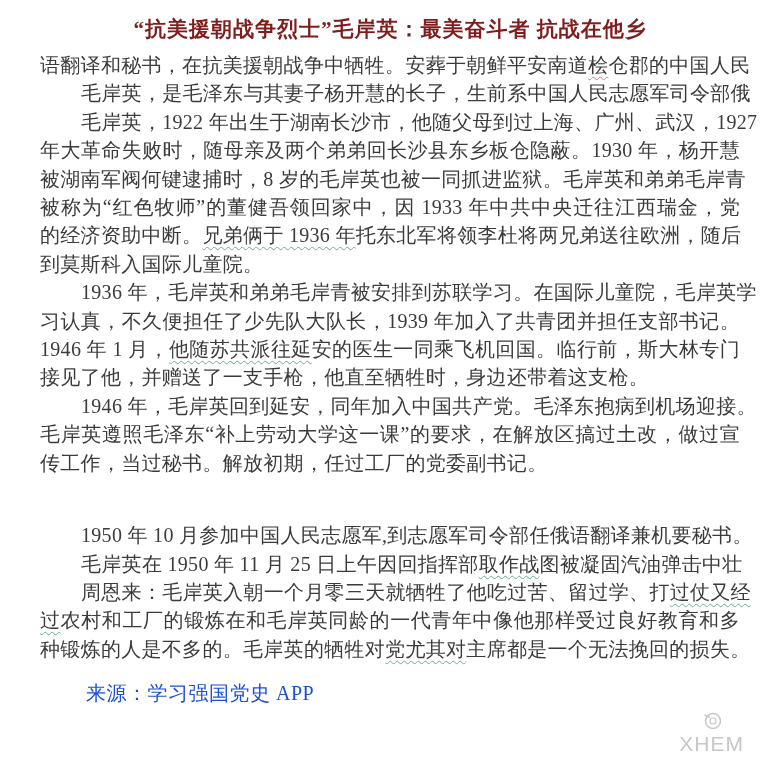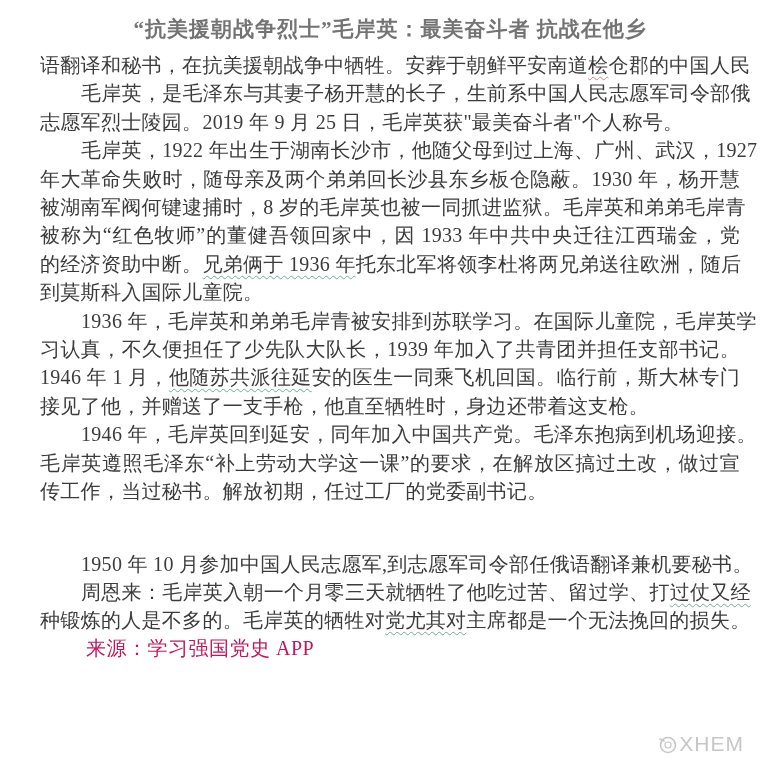--- a/index.html
+++ b/index.html
@@ -6,21 +6,21 @@
   body{
     width:768px;height:768px;overflow:hidden;
     font-family:"Liberation Serif","DejaVu Serif",serif;
     color:#3b3b3b;
   }
   .page{
     position:relative;width:768px;height:768px;box-sizing:border-box;
     padding:14px 28px 0 40px;background:#ffffff;
   }
   .doc-title{
-    text-align:center;font-weight:bold;font-size:21px;color:#737373;
+    text-align:center;font-weight:bold;font-size:21px;color:#7f1d1d;
     letter-spacing:1px;line-height:30px;margin-bottom:7px;
   }
   .paragraph{margin:0;}
   .paragraph.gap-before{margin-top:44px;}
   .line{
     font-size:20px;line-height:28.4px;letter-spacing:0.3px;
     white-space:nowrap;width:700px;
   }
   .line.full{text-align:justify;text-align-last:justify;}
   .line.indent{text-indent:41px;}
@@ -28,46 +28,46 @@
     text-decoration:underline;text-decoration-style:wavy;
     text-decoration-color:#6fae8e;text-decoration-thickness:1px;
     text-underline-offset:4px;
   }
   .wavy-r{
     text-decoration:underline;text-decoration-style:wavy;
     text-decoration-color:#dd7c7c;text-decoration-thickness:1px;
     text-underline-offset:4px;
   }
   .source-line{
-    font-size:20px;letter-spacing:0.5px;color:#be185d;
+    margin-top:17px;font-size:20px;letter-spacing:0.5px;color:#1d4ed8;
     text-indent:46px;
   }
   .watermark{
     position:absolute;right:24px;bottom:12px;
     display:flex;align-items:center;
     color:#c7c7c7;
+    flex-direction:column;
   }
   .watermark-label{
     font-family:"Liberation Sans","DejaVu Sans",sans-serif;
     font-size:21px;letter-spacing:1px;color:#c7c7c7;
   }
   .logo-icon{display:inline-block;width:24px;height:24px;}
 </style>
 </head>
 <body>
 
 <div class="page">
 
   <div class="doc-title">“抗美援朝战争烈士”毛岸英：最美奋斗者 抗战在他乡</div>
 
   <div id="document-body">
       <div class="paragraph">
         <div class="line full"><span>语翻译和秘书，在抗美援朝战争中牺牲。安葬于朝鲜平安南道</span><span class="wavy-r">桧</span><span>仓郡的中国人民</span></div>
         <div class="line full indent"><span>毛岸英，是毛泽东与其妻子杨开慧的长子，生前系中国人民志愿军司令部俄</span></div>
-        <div class="line"><span>志愿军烈士陵园。2019 年 9 月 25 日，毛岸英获"最美奋斗者"个人称号。</span></div>
       </div>
       <div class="paragraph">
         <div class="line full indent"><span>毛岸英，1922 年出生于湖南长沙市，他随父母到过上海、广州、武汉，1927</span></div>
         <div class="line full"><span>年大革命失败时，随母亲及两个弟弟回长沙县东乡板仓隐蔽。1930 年，杨开慧</span></div>
         <div class="line full"><span>被湖南军阀何键逮捕时，8 岁的毛岸英也被一同抓进监狱。毛岸英和弟弟毛岸青</span></div>
         <div class="line full"><span>被称为“红色牧师”的董健吾领回家中，因 1933 年中共中央迁往江西瑞金，党</span></div>
         <div class="line full"><span>的经济资助中断。</span><span class="wavy-g">兄弟俩于 1936 年</span><span>托东北军将领李杜将两兄弟送往欧洲，随后</span></div>
         <div class="line"><span>到莫斯科入国际儿童院。</span></div>
       </div>
       <div class="paragraph">
@@ -78,23 +78,25 @@
       </div>
       <div class="paragraph">
         <div class="line full indent"><span>1946 年，毛岸英回到延安，同年加入中国共产党。毛泽东抱病到机场迎接。</span></div>
         <div class="line full"><span>毛岸英遵照毛泽东“补上劳动大学这一课”的要求，在解放区搞过土改，做过宣</span></div>
         <div class="line"><span>传工作，当过秘书。解放初期，任过工厂的党委副书记。</span></div>
       </div>
       <div class="paragraph gap-before">
         <div class="line full indent"><span>1950 年 10 月参加中国人民志愿军,到志愿军司令部任俄语翻译兼机要秘书。</span></div>
       </div>
       <div class="paragraph">
+        <div class="line full indent"><span>毛岸英在 1950 年 11 月 25 日上午因回指挥部</span><span class="wavy-g">取作战</span><span>图被凝固汽油弹击中壮</span></div>
       </div>
       <div class="paragraph">
         <div class="line full indent"><span>周恩来：毛岸英入朝一个月零三天就牺牲了他吃过苦、留过学、打</span><span class="wavy-g">过仗又经</span></div>
+        <div class="line full"><span class="wavy-g">过</span><span>农村和工厂的锻炼在和毛岸英同龄的一代青年中像他那样受过良好教育和多</span></div>
         <div class="line full"><span>种锻炼的人是不多的。毛岸英的牺牲对</span><span class="wavy-g">党尤其对</span><span>主席都是一个无法挽回的损失。</span></div>
       </div>
     </div>
 
   <div class="source-line">来源：学习强国党史 APP</div>
 
   <div class="watermark">
     <span class="logo-icon">
       <svg viewBox="0 0 24 24" width="24" height="24" fill="none" stroke="#c7c7c7" stroke-width="1.6" stroke-linecap="round">
         <circle cx="13" cy="13" r="7.5"></circle>

